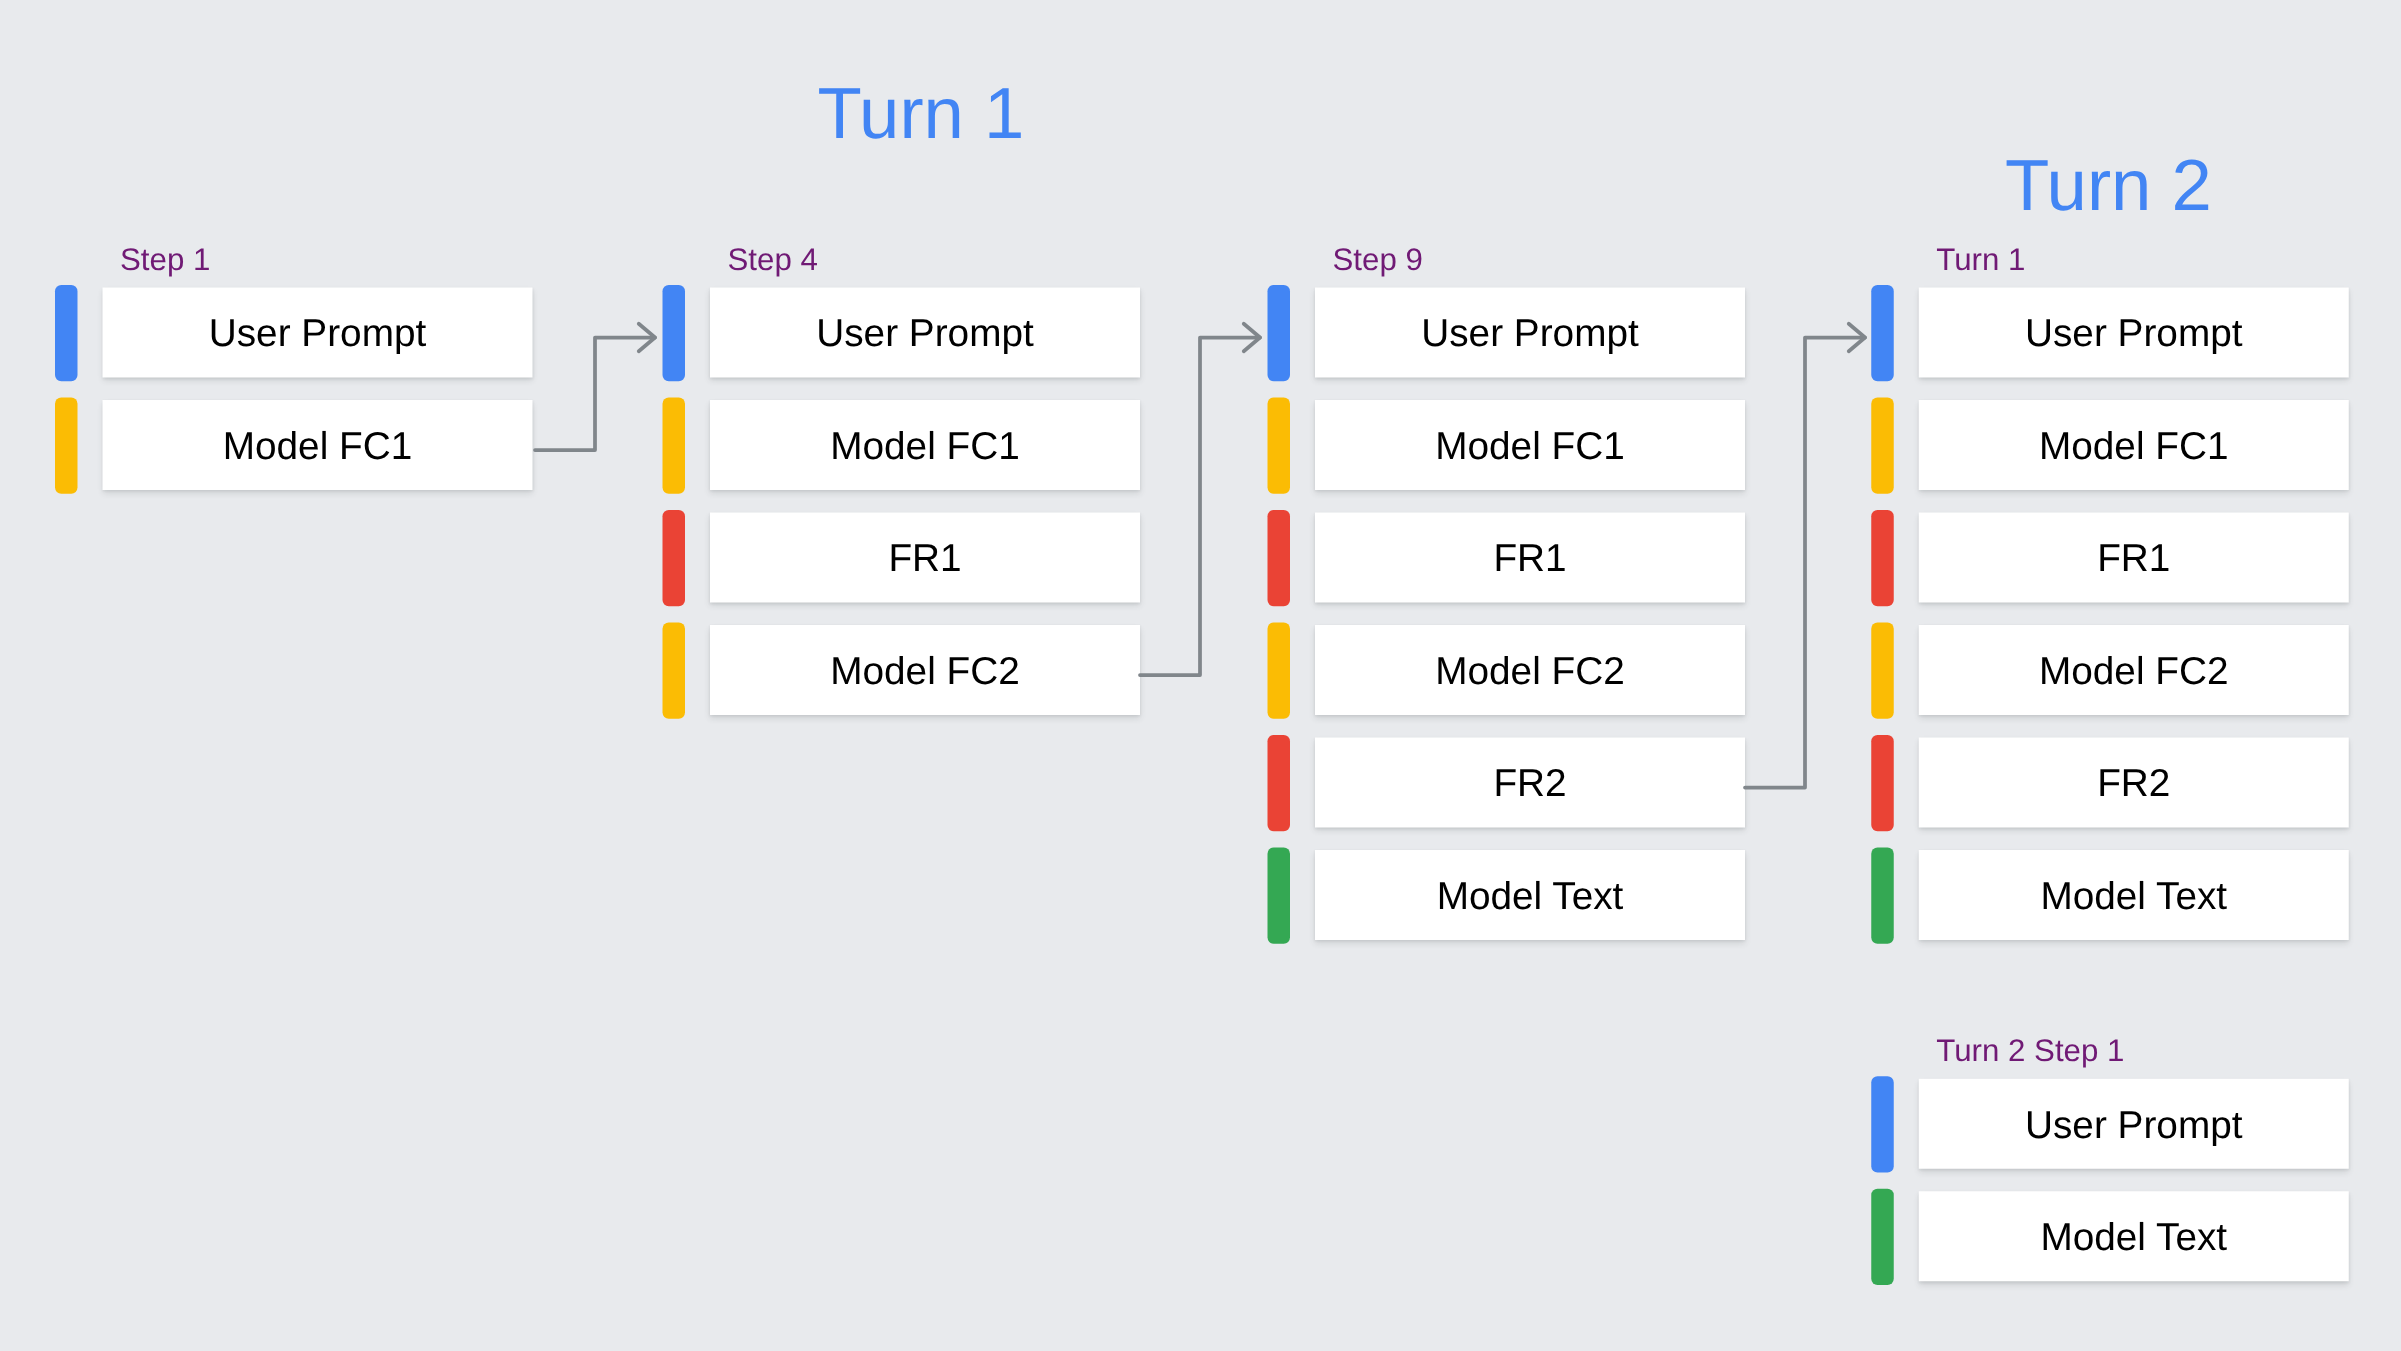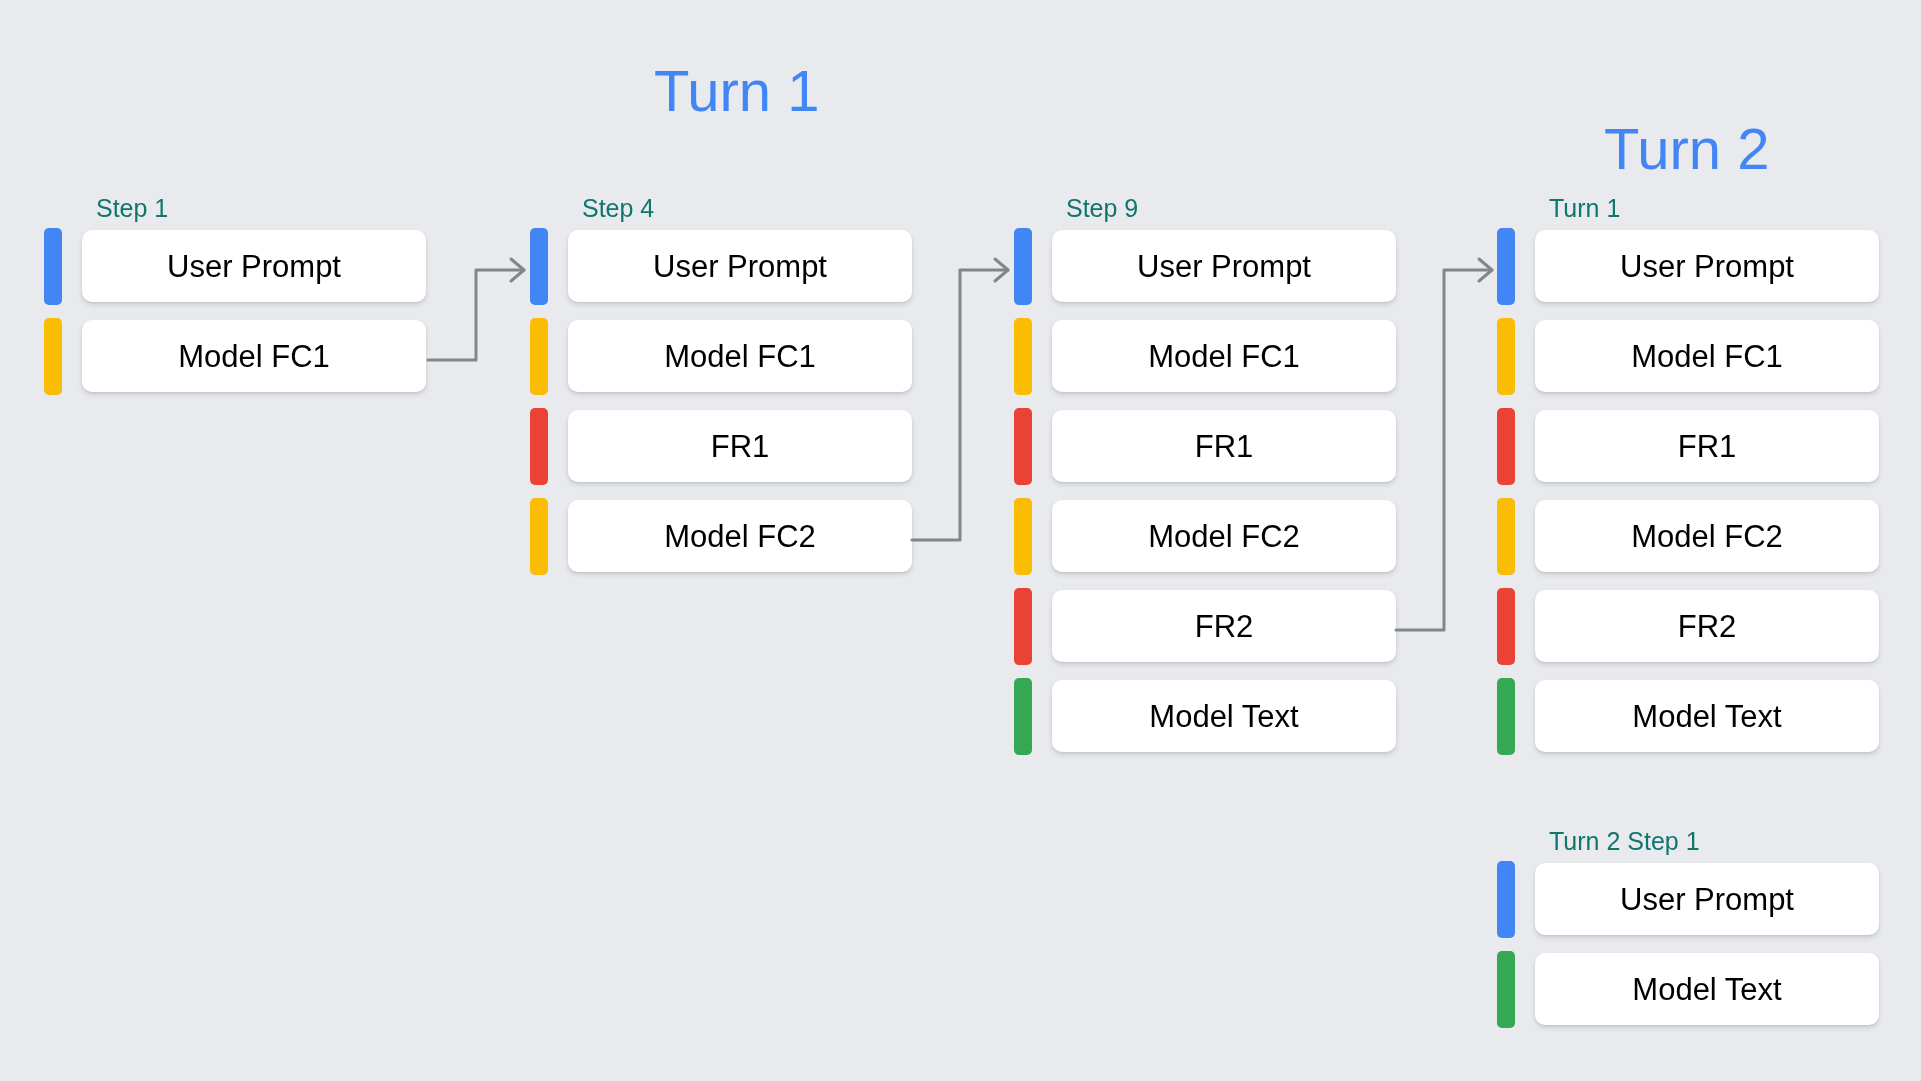--- a/index.html
+++ b/index.html
@@ -33,21 +33,21 @@
   #turn-title-1 { left: 654px; top: 62px; }
   #turn-title-2 { left: 1604px; top: 78px; margin-top: 42px; }
 
   
   .column {
     position: absolute;
   }
   .col-label {
     position: absolute;
     font-size: 25px;
-    color: #0f766e;
+    color: #701a75;
     white-space: nowrap;
     line-height: 1;
     top: -32px;
     left: 52px;
   }
 
   .row {
     position: relative;
     height: 77px;
     margin-bottom: 13px;
@@ -64,21 +64,21 @@
   .bar.blue   { background: #4285f4; }
   .bar.yellow { background: #fbbc04; }
   .bar.red    { background: #ea4335; }
   .bar.green  { background: #34a853; }
 
   .card {
     position: absolute;
     left: 38px;
     top: 2px;
     height: 72px;
-    border-radius: 10px;
+    border-radius: 0;
     background: #ffffff;
     box-shadow: 0 3px 5px rgba(60,64,67,0.14), 0 1px 2px rgba(60,64,67,0.10);
     display: flex;
     align-items: center;
     justify-content: center;
   }
   .card-label {
     font-size: 31px;
     color: #000000;
     line-height: 1;

